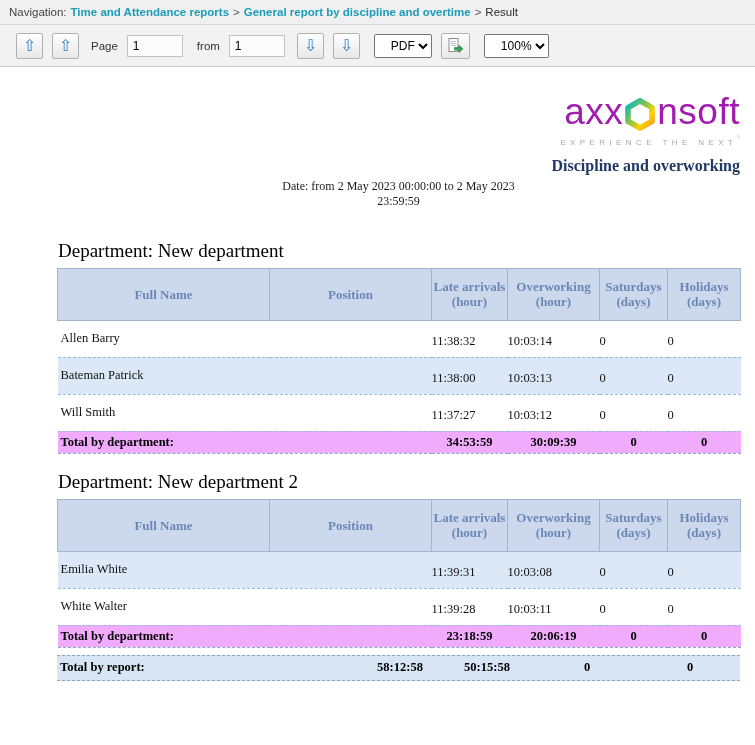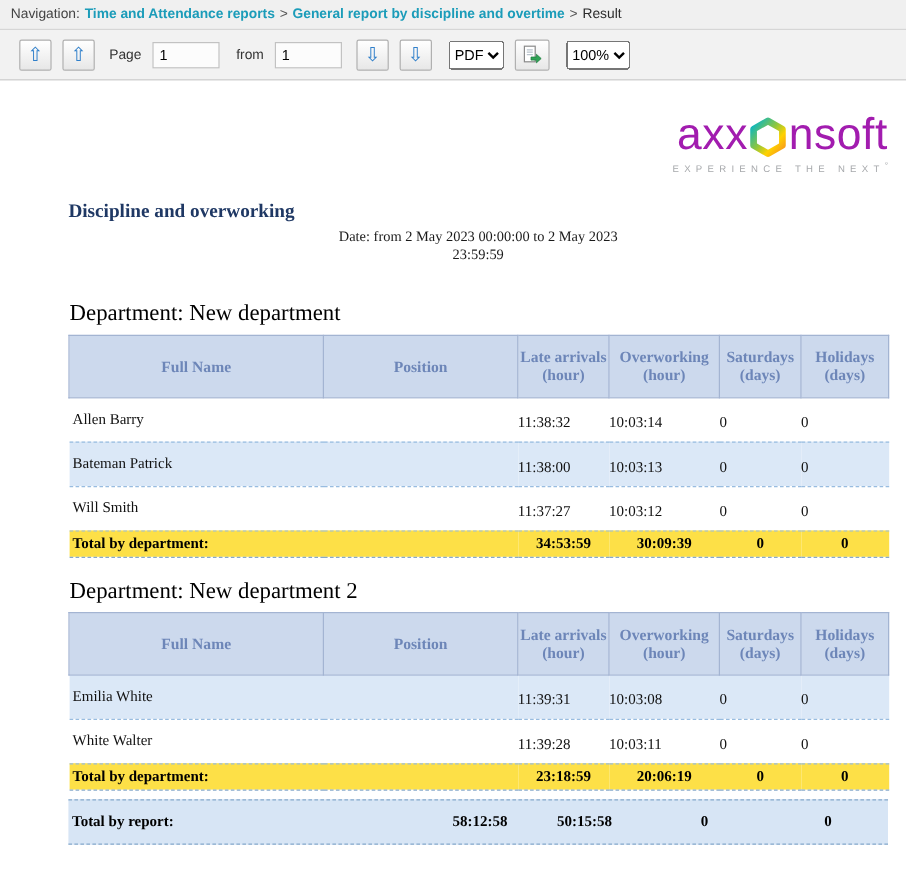--- a/index.html
+++ b/index.html
@@ -30,33 +30,33 @@
     width:27px; height:26px; border:1px solid #b0b0b0; border-radius:2px;
     background:linear-gradient(#ffffff,#e7e7e7);
     display:flex; align-items:center; justify-content:center; cursor:pointer;
   }
   .tb-arrow { font-size:16px; line-height:1; color:#2f7fca; font-family:"DejaVu Sans", sans-serif; }
   .tb-label { font-size:11.5px; color:#333; }
   .tb-input {
     width:56px; height:22px; border:1px solid #c2c2c2; background:#fcfcfc;
     font-size:12px; padding:2px 5px; font-family:"Liberation Sans", sans-serif;
   }
-  .tb-select { height:24px; font-size:12px; font-family:"Liberation Sans", sans-serif; cursor:pointer; } .ml9{margin-left:9px;} .ml12{margin-left:12px;} .ml14{margin-left:14px;}
+  .tb-select { height:24px; font-size:12px; font-family:"Liberation Sans", sans-serif; cursor:pointer;padding-left:12px; } .ml9{margin-left:9px;} .ml12{margin-left:12px;} .ml14{margin-left:14px;}
 
   
   .logo-wrap { display:flex; flex-direction:column; align-items:flex-end; padding-right:15px; margin-top:26px; }
   .logo-row { display:flex; align-items:center; font-size:37px; color:#a21caf; letter-spacing:0.5px; line-height:1; }
   .logo-hex { margin:0 1px; transform:translateY(2px); }
   .logo-tagline { margin-top:5px; font-size:8px; letter-spacing:4.4px; color:#a7a9ac; }
   .logo-tagline .mark { font-size:7px; vertical-align:super; letter-spacing:0; }
 
   
   .content { margin:0 15px 0 57px; }
   .report-title {
-    text-align:left; margin-top:22px;
+    text-align:right; margin-top:10px;
     font-family:"Liberation Serif", serif; font-weight:bold; font-size:16px; color:#1f3864;
   }
   .report-date {
     text-align:center; margin-top:4px;
     font-family:Liberation Serif, serif; font-size:12px; color:#1a1a1a; line-height:1.3;
   }
   .dept-label {
     font-family:"Liberation Serif", serif; font-size:19px; color:#000;
     margin:30px 0 6px 1px;
   }
@@ -69,29 +69,29 @@
     border:1px solid #a3b4d2; text-align:center; vertical-align:middle;
     height:52px; padding:4px 1px; line-height:1.18;
   }
   .rpt tr.data-row { height:37px; }
   .rpt tr.data-row td { border-bottom:1px dashed #98bce0; font-size:12.5px; color:#111; }
   .rpt td.name { text-align:left; vertical-align:top; padding:10px 2px 2px 3px; }
   .rpt td.pos  { vertical-align:middle; }
   .rpt td.num  { text-align:left; vertical-align:middle; padding-top:5px; }
   .rpt tr.row-alt td { background:#dbe8f7; }
   .rpt tr.total-row td {
-    background:#fde047; font-weight:bold; font-size:12.5px; color:#000;
+    background:#f0abfc; font-weight:bold; font-size:12.5px; color:#000;
     border-top:1px dashed #86a9cc; border-bottom:1px dashed #86a9cc;
     height:22px; padding:2px;
   }
   .rpt tr.total-row td.total-label { text-align:left; padding-left:3px; }
   .rpt tr.total-row td.num { text-align:center; padding-top:2px; }
 
   .report-total {
-    margin-top:7px; height:38px; background:#d7e5f5;
+    margin-top:7px; height:26px; background:#d7e5f5;
     border-top:1px dashed #86a9cc; border-bottom:1px dashed #86a9cc;
     display:grid; grid-template-columns:286px 114px 60px 140px 66px auto;
     align-items:center;
     font-family:"Liberation Serif", serif; font-weight:bold; font-size:12.5px; color:#000;
   }
   .report-total .lbl { padding-left:3px; }
   .report-total .num { text-align:center; }
 </style>
 </head>
 <body>

